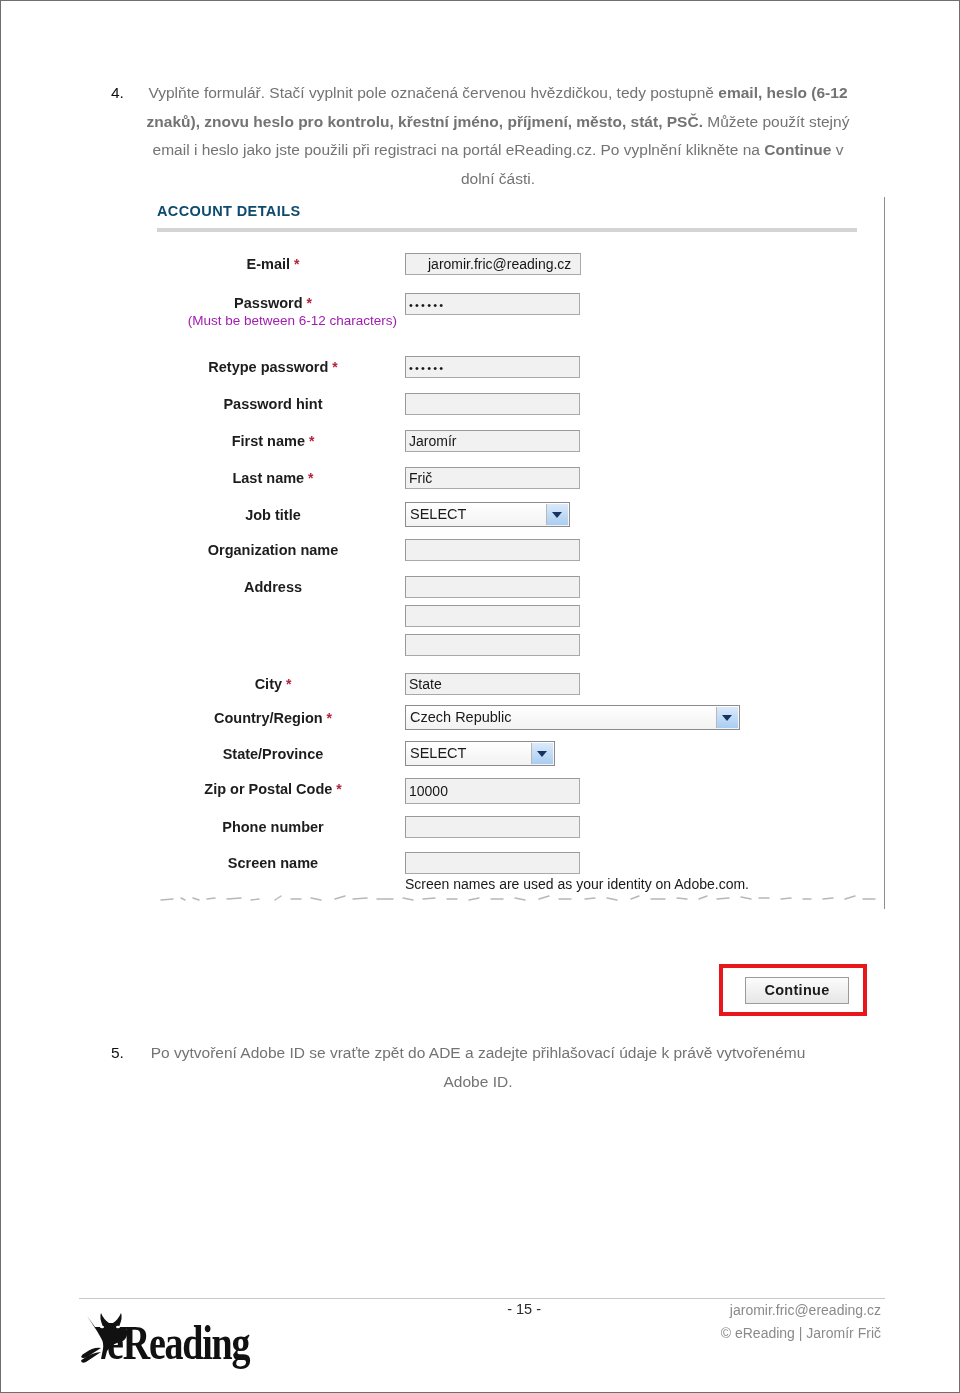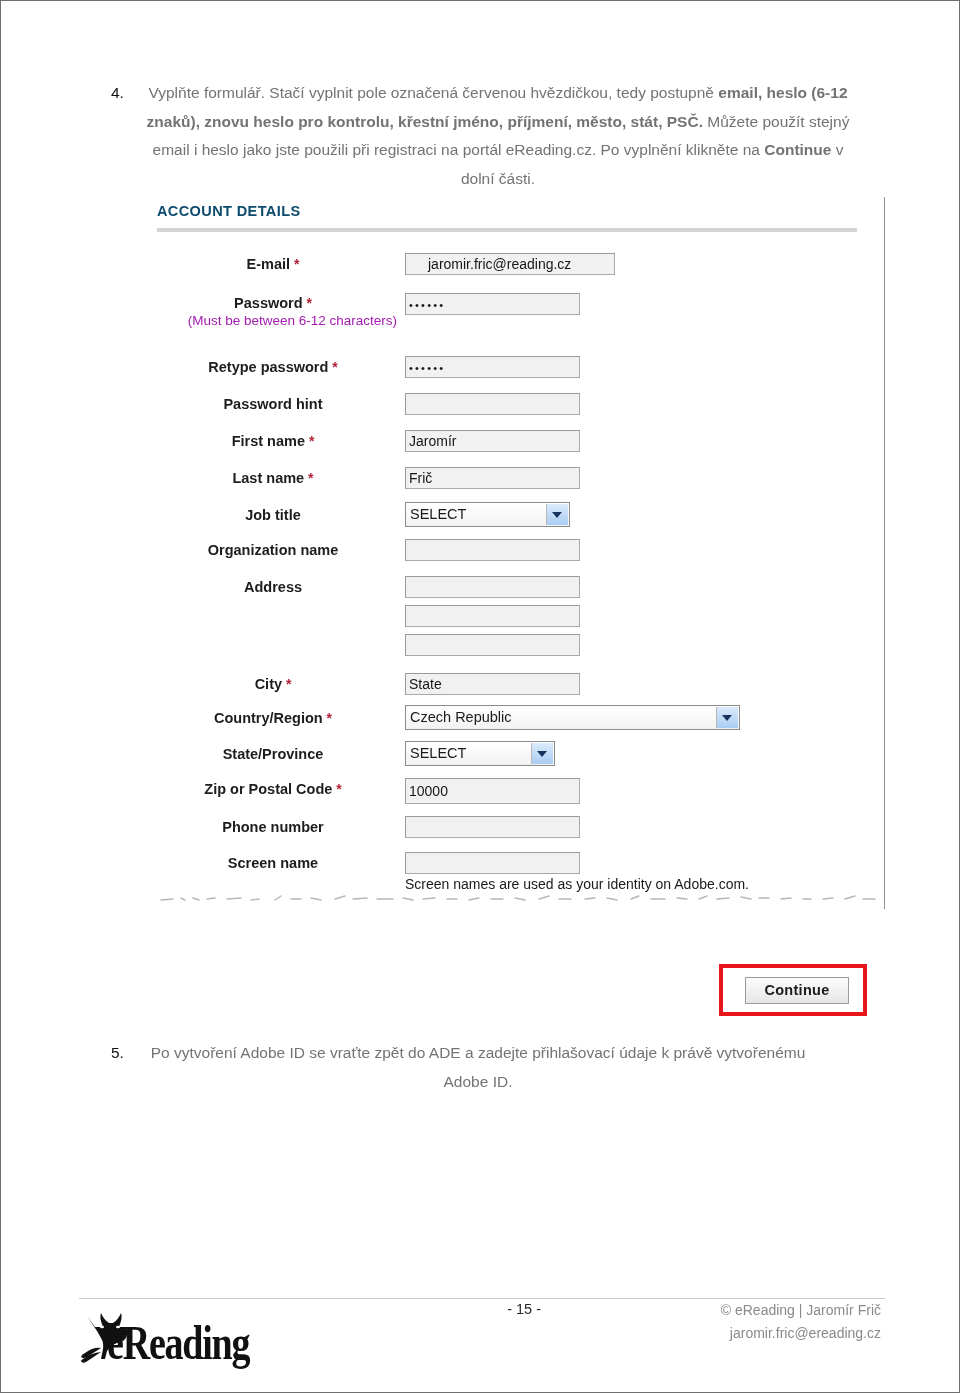--- a/index.html
+++ b/index.html
@@ -117,21 +117,21 @@
     border-left-color:#9a9a9a;
     background:#f1f1f1;
     font-size:14px;
     color:#161616;
     line-height:20px;
     padding:0 3px;
     white-space:nowrap;
     overflow:hidden;
   }
   .fld.w175{width:175px;}
-  .fld.w176{width:210px;padding-left:22px;}
+  .fld.w176{width:176px;padding-left:22px;}
   .fld.tall{height:26px;line-height:24px;}
   .dots{letter-spacing:2.2px;font-size:11px;line-height:22px;}
 
   .sel{
     position:absolute;
     left:256px;
     height:25px;
     box-sizing:border-box;
     border:1px solid #8c8c8c;
     background:linear-gradient(#ffffff,#f2f2f2);
@@ -422,17 +422,17 @@
         <path d="M6 52 Q14 46 24 45 Q15 51 9 55 Q5 57 4 54 Q4 53 6 52 Z"></path>
       </g>
 
       <text x="30" y="52" font-family="'Liberation Serif', serif" font-size="38" font-weight="700" transform="scale(1.0,1.28) translate(0,-11.5)" letter-spacing="-1.2" fill="#111111">eReading</text>
     </svg>
   </div>
 
   <div class="foot-page">- 15 -</div>
 
   <div class="foot-right">
+    <div>jaromir.fric@ereading.cz</div>
     <div>© eReading |  Jaromír Frič</div>
-    <div>jaromir.fric@ereading.cz</div>
   </div>
 
 </div>
 
 </body></html>

